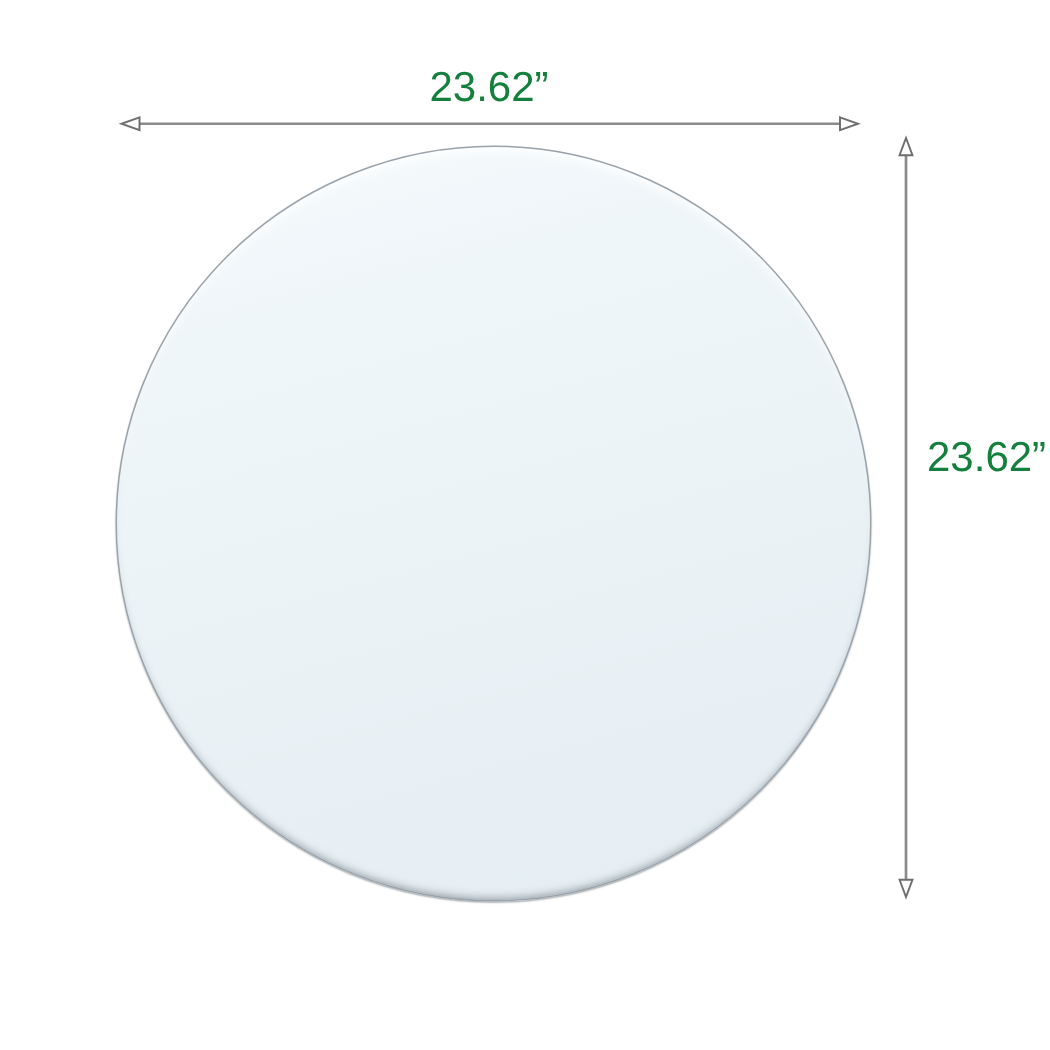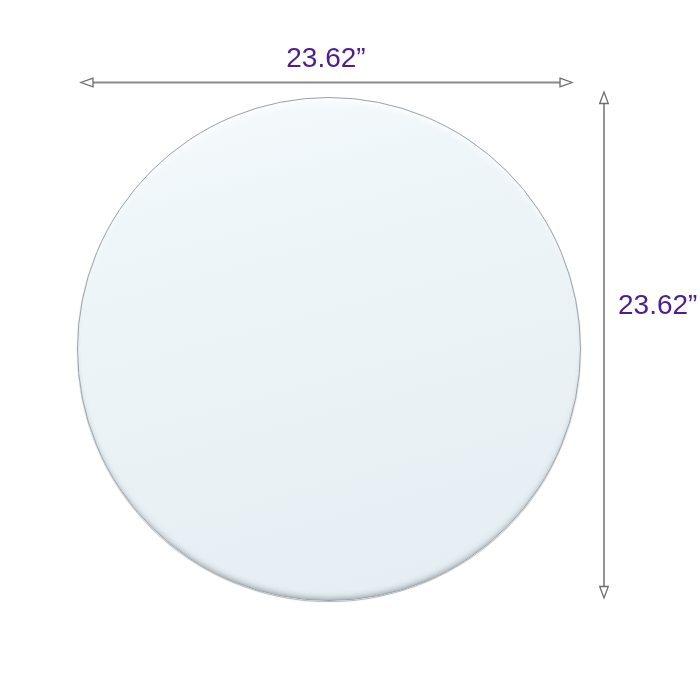--- a/index.html
+++ b/index.html
@@ -32,21 +32,21 @@
     border: 1px solid #9aa2aa;
     background: linear-gradient(165deg, #f8fcfd 0%, #eff6f9 22%, #e9f1f5 65%, #e4edf2 100%);
     box-shadow:
       inset 0 7px 7px -4px rgba(255,255,255,0.95),
       inset 0 -5px 6px -4px rgba(75,85,95,0.55),
       0 1px 1px rgba(80,90,100,0.45);
     box-sizing: border-box;
   }
   .dim-label {
     position: absolute;
-    color: #4c1d95;
+    color: #15803d;
     font-size: 28px;
     line-height: 28px;
     white-space: nowrap;
   }
   .dim-label.top {
     left: 326px;
     top: 44px;
     transform: translateX(-50%);
   }
   .dim-label.right {

